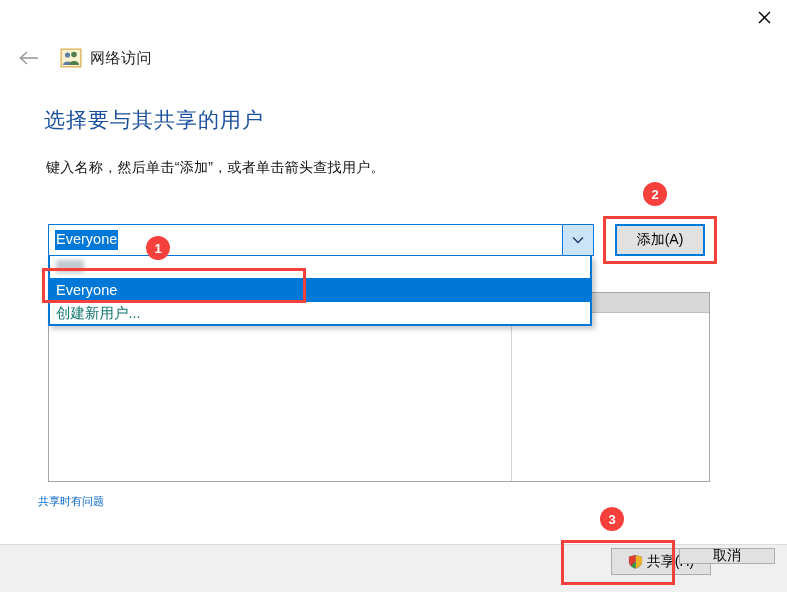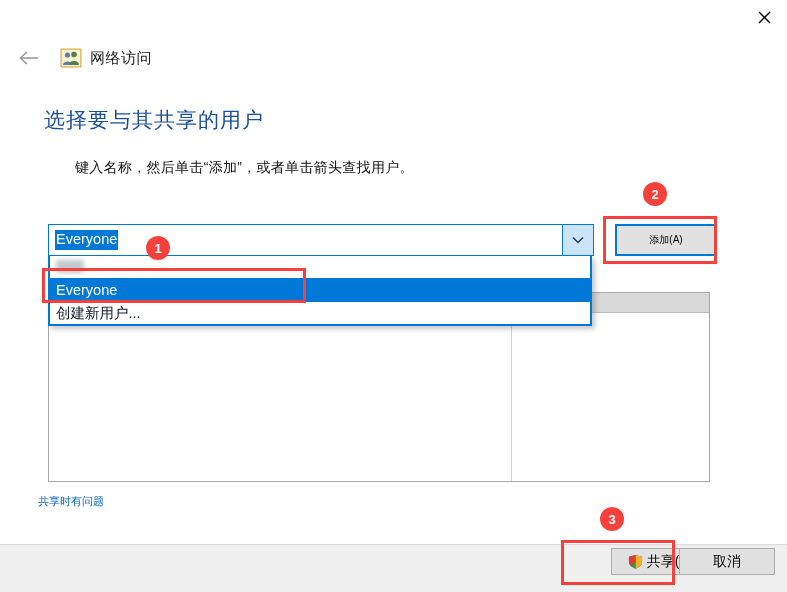--- a/index.html
+++ b/index.html
@@ -71,21 +71,20 @@
     color: #1a4f9c;
     letter-spacing: 1px;
   }
   .page-subtitle {
     position: absolute;
     left: 46px;
     top: 159px;
     font-size: 14px;
     color: #111111;
     letter-spacing: .3px;
-    margin-left: 29px;
   }
 
   
   .combo-wrap {
     position: absolute;
     left: 48px;
     top: 224px;
     width: 546px;
     height: 32px;
   }
@@ -135,21 +134,21 @@
     box-sizing: border-box;
     box-shadow: 3px 3px 5px rgba(0,0,0,.22);
     z-index: 30;
   }
   .dd-item {
     height: 22px;
     display: flex;
     align-items: center;
     padding-left: 6px;
     font-size: 14.5px;
-    color: #0f172a;
+    color: #0f766e;
     cursor: default;
     white-space: nowrap;
   }
   .dd-item.blurred {
     color: transparent;
     position: relative;
   }
   .dd-item.blurred::after {
     content: "";
     position: absolute;
@@ -245,39 +244,39 @@
   .btn-share {
     left: 611px;
     top: 548px;
     width: 100px;
     height: 27px;
   }
   .btn-cancel {
     left: 679px;
     top: 548px;
     width: 96px;
-    height: 27px;
+    height: 16px;
   }
   .shield {
     width: 15px;
     height: 15px;
     flex: none;
   }
 
   
   .btn-add {
     position: absolute;
     left: 615px;
     top: 224px;
-    width: 102px;
+    width: 90px;
     height: 32px;
     box-sizing: border-box;
     background: #e1e1e1;
     border: 2px solid #0078d7;
-    font-size: 10px;
+    font-size: 14px;
     display: flex;
     align-items: center;
     justify-content: center;
     cursor: pointer;
   }
 
   
   .anno-box {
     position: absolute;
     border: 3px solid #f5403c;

